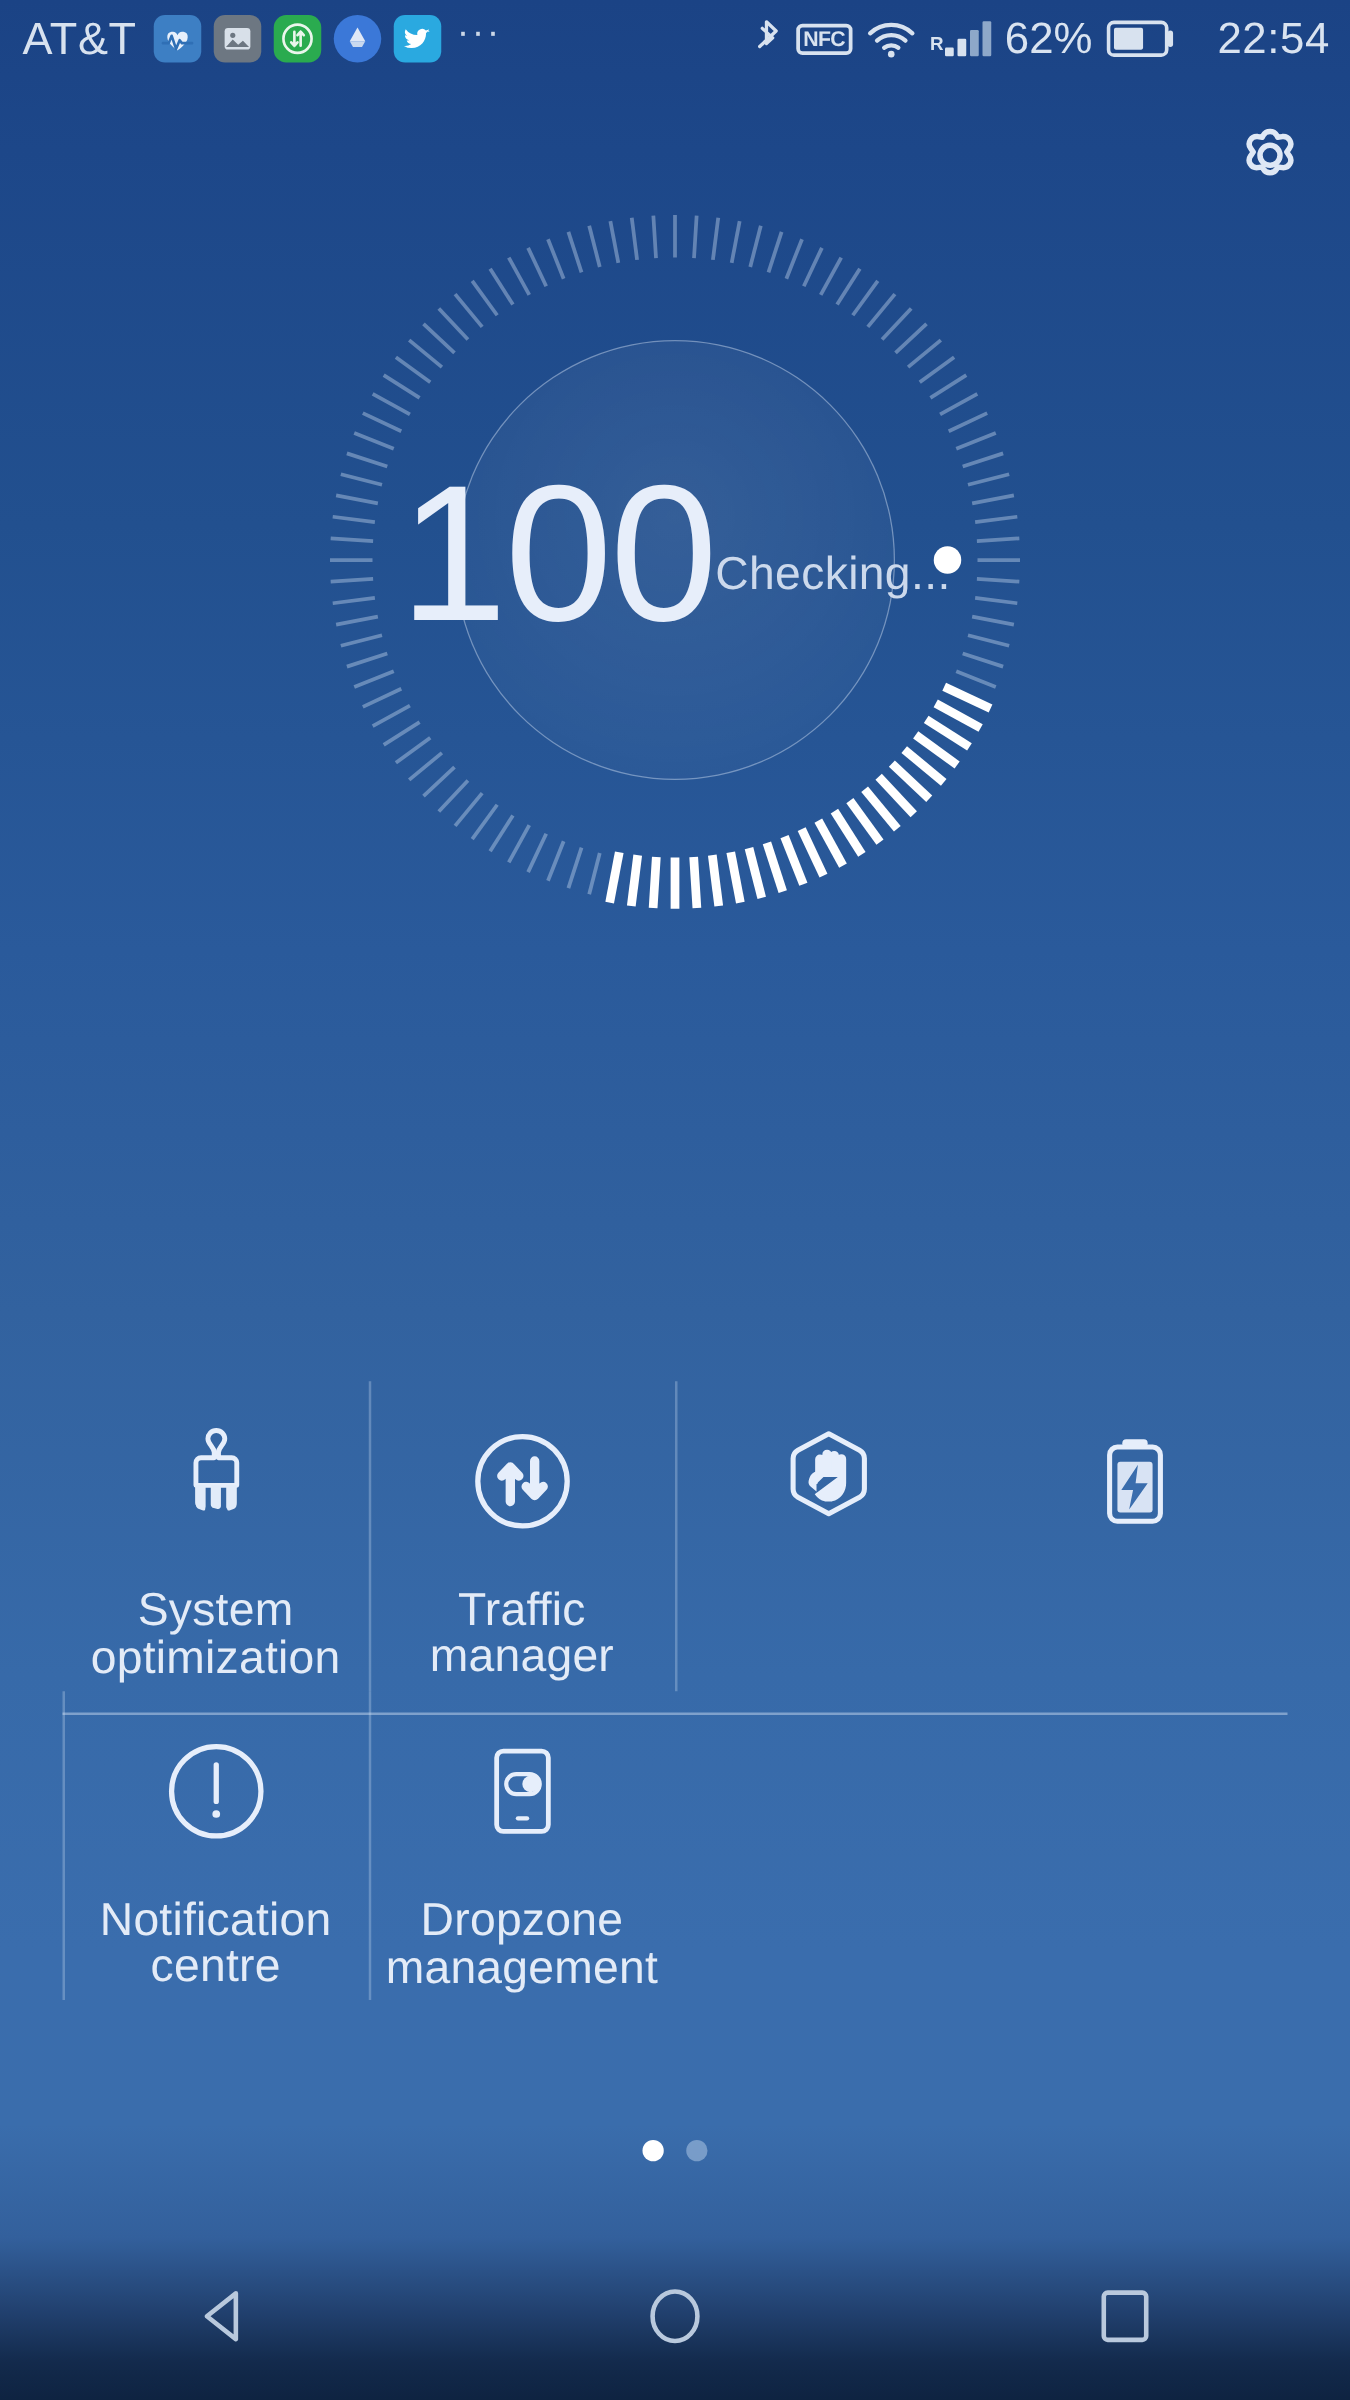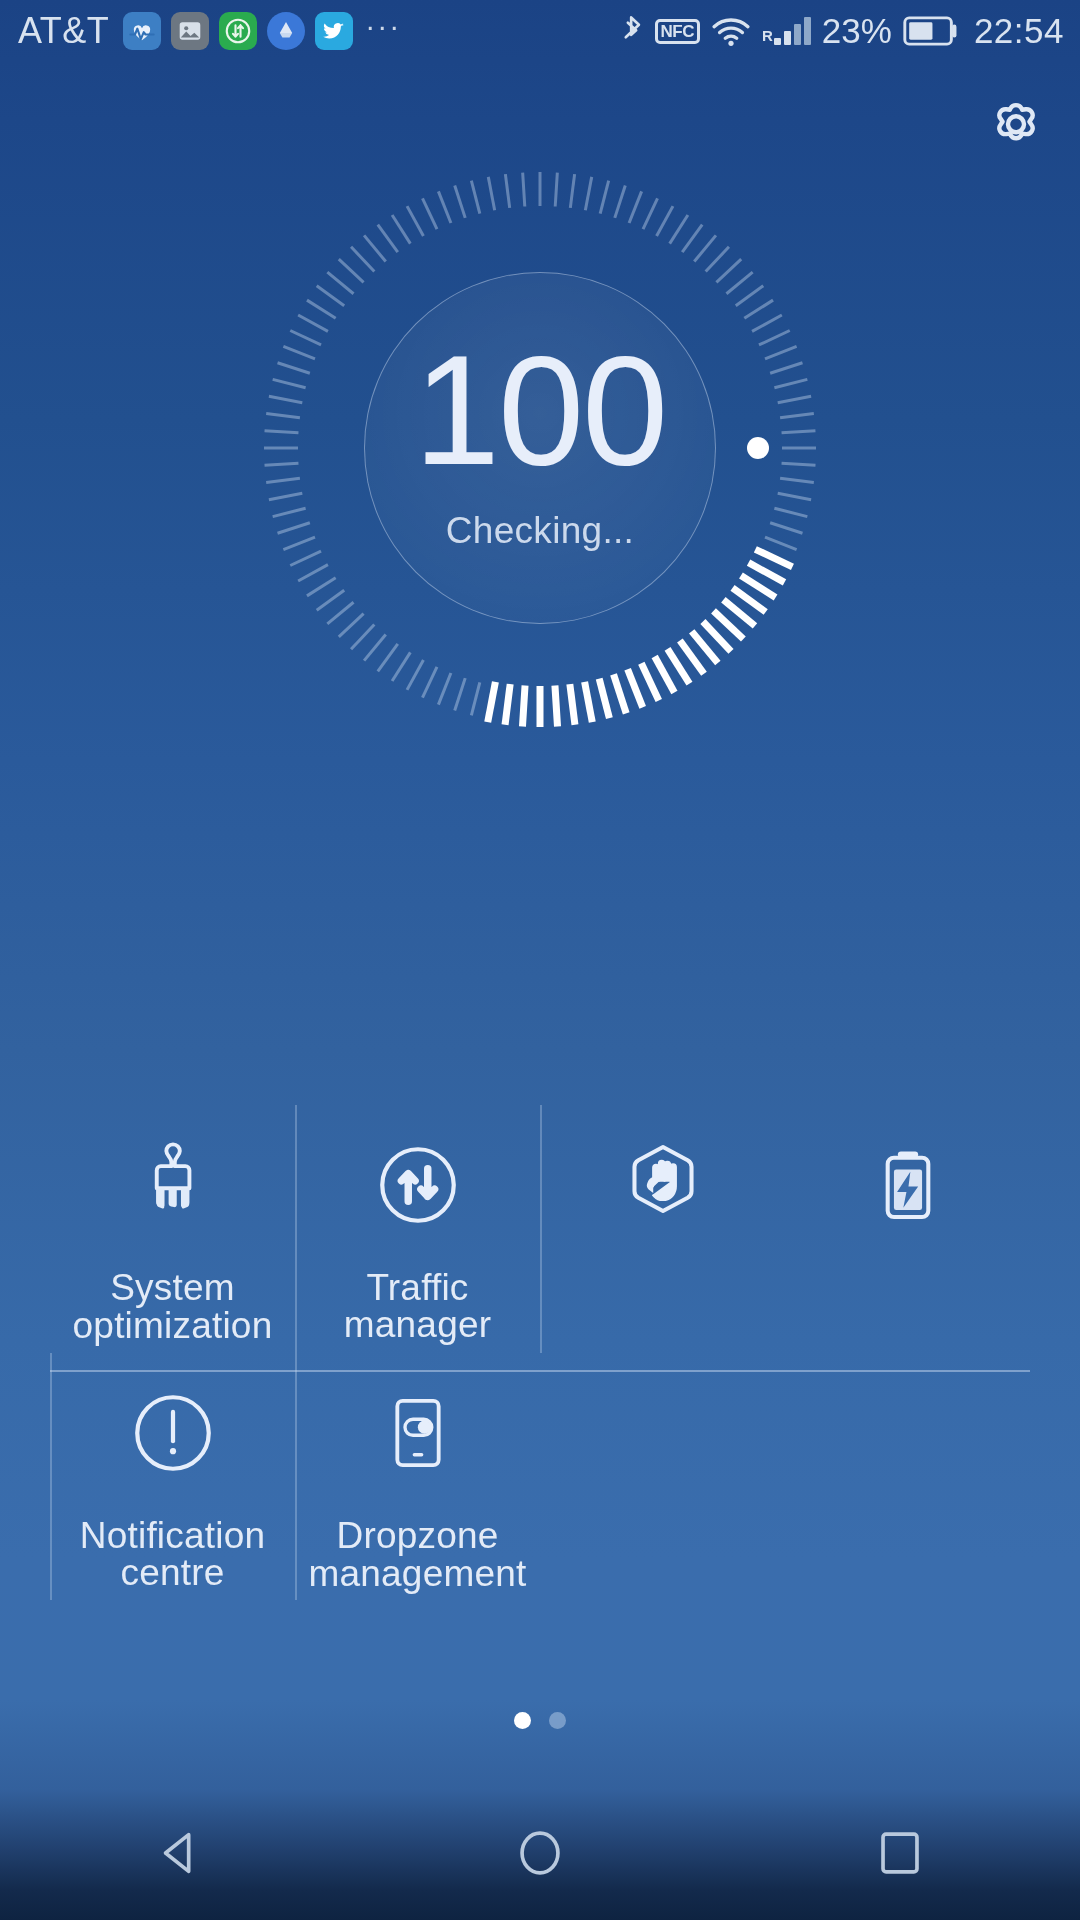--- a/index.html
+++ b/index.html
@@ -58,21 +58,21 @@
     margin-top:-10px;
   }
   .sb-right { display:flex; align-items:center; gap:11px; margin-left:auto; }
   .sb-ico { display:flex; align-items:center; }
   #nfc {
     border:3px solid #d8e2ef; border-radius:5px;
     font-size:17px; font-weight:700; letter-spacing:-0.5px;
     padding:1px 3px; color:#d8e2ef; line-height:1;
   }
   #battpct { font-size:35px; color:#d9e3f0; letter-spacing:0px; }
-  #clock { font-size:35px; color:#d9e3f0; letter-spacing:0.5px; margin-left:4px;text-align:center; }
+  #clock { font-size:35px; color:#d9e3f0; letter-spacing:0.5px; margin-left:22px;text-align:center; }
   .bars { display:flex; align-items:flex-end; gap:3px; height:28px; }
   .bars i { display:block; width:7px; background:#d8e2ef; border-radius:1px; }
   .roam { font-size:15px; font-weight:700; color:#d8e2ef; margin-right:1px; align-self:flex-end; padding-bottom:1px;}
 
   
   #gear-btn {
     position:absolute; top:80px; right:18px;
     width:92px; height:92px;
     display:flex; align-items:center; justify-content:center;
     cursor:pointer;
@@ -85,21 +85,21 @@
     width:580px; height:580px;
   }
   #dial svg { position:absolute; inset:0; }
   #inner-circle {
     position:absolute; left:50%; top:50%;
     transform:translate(-50%,-50%);
     width:352px; height:352px; border-radius:50%;
     border:1.5px solid rgba(220,232,248,0.42);
     background: radial-gradient(circle at 50% 40%,
         rgba(255,255,255,0.085), rgba(255,255,255,0.03) 70%, rgba(255,255,255,0.0) 100%);
-    display:flex; flex-direction:column;
+    display:flex; flex-direction:row;
     align-items:center; justify-content:center;
   }
   #score {
     font-size:155px; font-weight:300; color:#e7eefa;
     line-height:1; letter-spacing:-2px; margin-top:-12px;
   }
   #score-status {
     font-size:37px; font-weight:400; color:#ccd9ec;
     margin-top:22px; letter-spacing:0.3px;
   }
@@ -231,21 +231,21 @@
       <div class="sb-ico" style="align-items:flex-end;">
         <span class="roam">R</span>
         <span class="bars">
           <i style="height:7px;"></i>
           <i style="height:14px;"></i>
           <i style="height:21px; background:#8ea8c9;"></i>
           <i style="height:28px; background:#8ea8c9;"></i>
         </span>
       </div>
 
-      <div id="battpct">23%</div>
+      <div id="battpct">62%</div>
 
       <div class="sb-ico">
         <svg width="56" height="32" viewBox="0 0 38 22">
           <rect x="1" y="2" width="32" height="18" rx="3" fill="none" stroke="#d8e2ef" stroke-width="2"></rect>
           <rect x="4" y="5" width="16" height="12" rx="1" fill="#d8e2ef"></rect>
           <path d="M35 8v6" stroke="#d8e2ef" stroke-width="3" stroke-linecap="round"></path>
         </svg>
       </div>
 
       <div id="clock">22:54</div>

